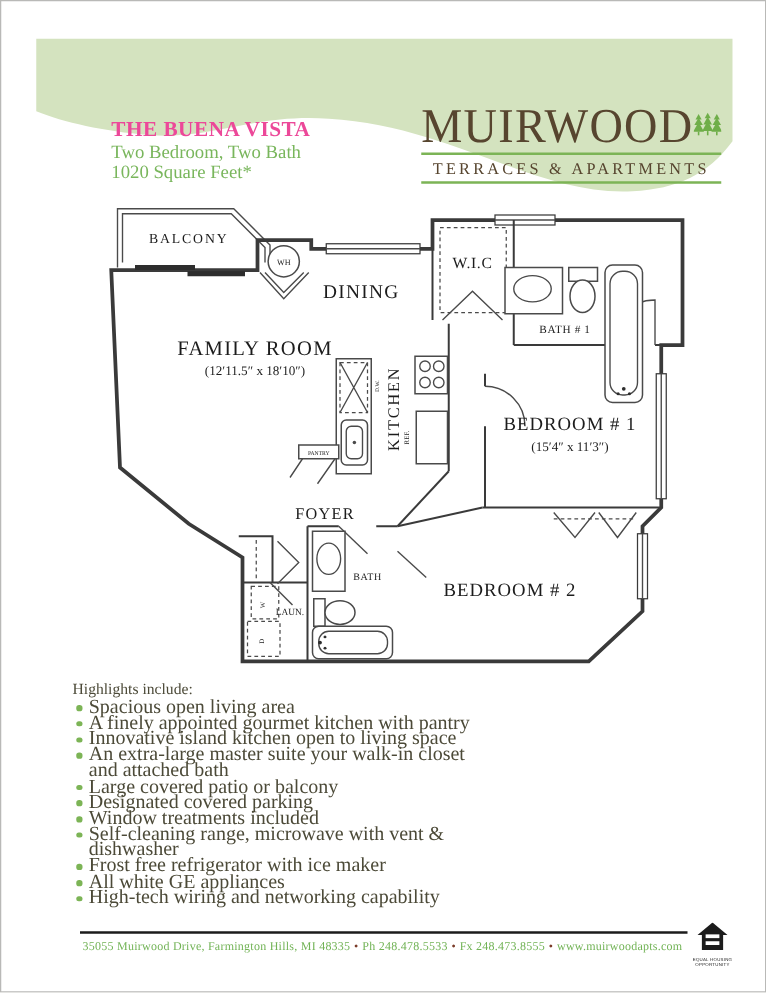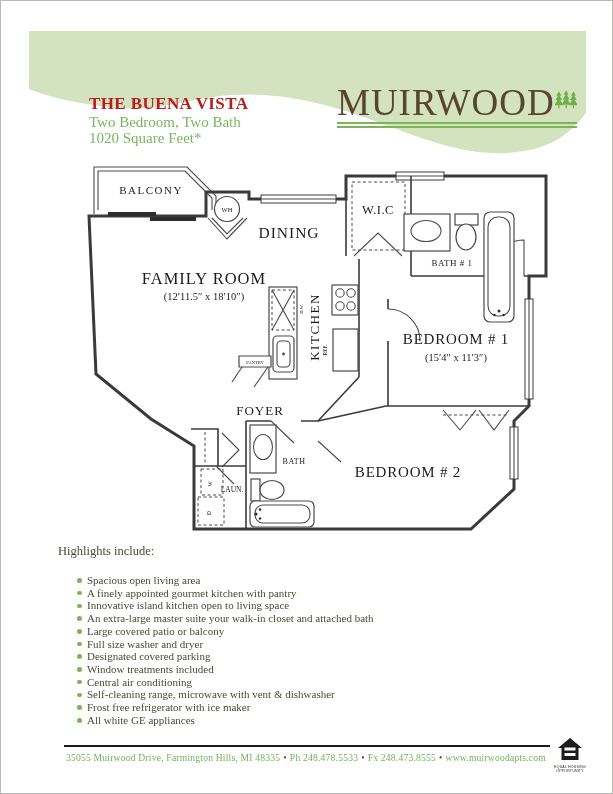--- a/index.html
+++ b/index.html
@@ -18,42 +18,42 @@
     font-family:"Liberation Serif",serif;font-weight:400;transform:scaleY(1.05);
   }
   .logo-trees{margin-bottom:1px;}
   .logo-rule{height:2px;background:#7cb456;margin:1px 0 2px 0;}
   .logo-tagline{
     font-size:13px;color:#57452f;letter-spacing:2.6px;text-align:center;
     line-height:15px;padding:1px 0 2px 0;white-space:nowrap;
   }
   
   .plan-heading{position:absolute;left:88px;top:93px;}
-  .plan-title{font-size:17px;font-weight:bold;color:#b91c1c;letter-spacing:.4px;margin:0;}
+  .plan-title{font-size:17px;font-weight:bold;color:#ec4899;letter-spacing:.4px;margin:0;}
   .plan-sub{font-size:15px;color:#79b65c;line-height:16px;margin:0;}
   
   .plan-svg{position:absolute;left:55px;top:158px;}
   .plan-svg text{fill:#1c1c1c;font-family:"Liberation Serif","DejaVu Serif",serif;}
   .wall{stroke:#3a3a3a;stroke-width:3;fill:none;stroke-linejoin:miter;}
   .iwall{stroke:#3a3a3a;stroke-width:1.6;fill:none;}
   .thin{stroke:#4a4a4a;stroke-width:1.1;fill:none;}
   .dash{stroke:#4a4a4a;stroke-width:1;fill:none;stroke-dasharray:3 2.5;}
   .fix{stroke:#4a4a4a;stroke-width:1.2;fill:#ffffff;}
   .win{stroke:#3a3a3a;stroke-width:1;fill:#ffffff;}
   .doorbar{stroke:#2d2d2d;stroke-width:4;fill:none;}
   .room-lbl{font-size:15px;letter-spacing:1px;}
   .big-lbl{font-size:16.5px;letter-spacing:1px;}
   .dim-lbl{font-size:10.5px;}
   .sm-lbl{font-size:9px;letter-spacing:.5px;}
   .tiny-lbl{font-size:6.5px;}
   .micro-lbl{font-size:4.5px;}
   
   .highlights{position:absolute;left:57px;top:543px;width:340px;color:#4c4a38;}
   .hl-heading{font-size:12.5px;line-height:14px;margin:0 0 2px 0;font-family:Liberation Serif, serif;}
-  .hl-list{list-style:none;margin:16px;padding:0;font-size:11px;line-height:12.7px;}
+  .hl-list{list-style:none;margin:0;padding:0;font-size:16px;line-height:12.7px;}
   .hl-list li{position:relative;padding-left:13px;}
   .hl-list li::before{
     content:"";position:absolute;left:3px;top:4.2px;width:4.6px;height:4.6px;
     border-radius:50%;background:#7cb456;
   }
   
   .footnote{position:absolute;left:383px;top:548px;font-size:8.6px;line-height:11px;color:#30303c;}
   .footnote .fn2{padding-left:5px;}
   
   .footer-rule{position:absolute;left:63px;top:744px;width:486px;height:2px;background:#1c1c1c;}
@@ -91,20 +91,21 @@
             <polygon points="23,13 32,30 14,30"></polygon>
             <rect x="21.7" y="30" width="2.6" height="7"></rect>
           <polygon points="38,2 43,11 33,11"></polygon>
             <polygon points="38,8 45,20 31,20"></polygon>
             <polygon points="38,15 47,31 29,31"></polygon>
             <rect x="36.7" y="31" width="2.6" height="6"></rect>
         </g>
       </svg>
     </div>
     <div class="logo-rule"></div>
+    <div class="logo-tagline">TERRACES &amp; APARTMENTS</div>
     <div class="logo-rule"></div>
   </div>
 
   <div class="plan-heading">
     <p class="plan-title">THE BUENA VISTA</p>
     <p class="plan-sub">Two Bedroom, Two Bath</p>
     <p class="plan-sub">1020 Square Feet*</p>
   </div>
 
   <svg class="plan-svg" width="556" height="400" viewBox="0 0 556 400">
@@ -249,27 +250,26 @@
   </svg>
 
   <div class="highlights">
     <p class="hl-heading">Highlights include:</p>
     <ul class="hl-list">
       <li>Spacious open living area</li>
       <li>A finely appointed gourmet kitchen with pantry</li>
       <li>Innovative island kitchen open to living space</li>
       <li>An extra-large master suite your walk-in closet and attached bath</li>
       <li>Large covered patio or balcony</li>
-      <li>Full size washer and dryer</li>
       <li>Designated covered parking</li>
       <li>Window treatments included</li>
-      <li>Central air conditioning</li>
       <li>Self-cleaning range, microwave with vent &amp; dishwasher</li>
       <li>Frost free refrigerator with ice maker</li>
       <li>All white GE appliances</li>
+      <li>High-tech wiring and networking capability</li>
     </ul>
   </div>
 
 
   <div class="footer-rule"></div>
   <div class="footer-line">
     <span>35055 Muirwood Drive, Farmington Hills, MI 48335</span><span class="sep">•</span><span>Ph 248.478.5533</span><span class="sep">•</span><span>Fx  248.473.8555</span><span class="sep">•</span><span>www.muirwoodapts.com</span>
   </div>
 
   <div class="eho">

